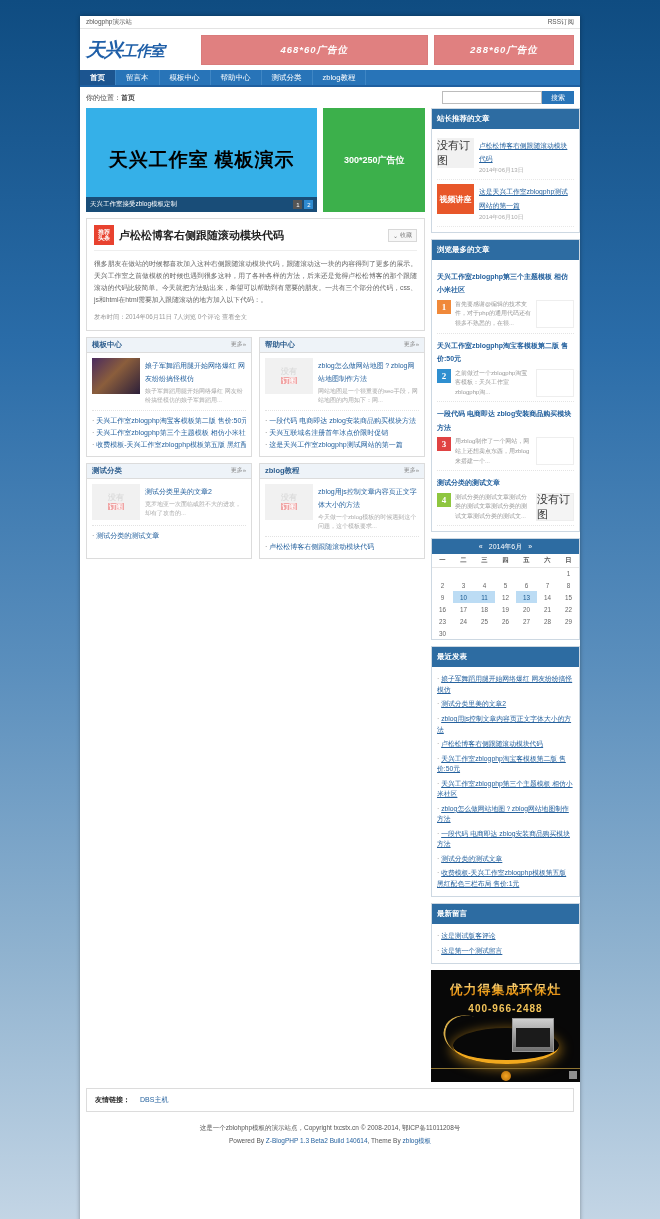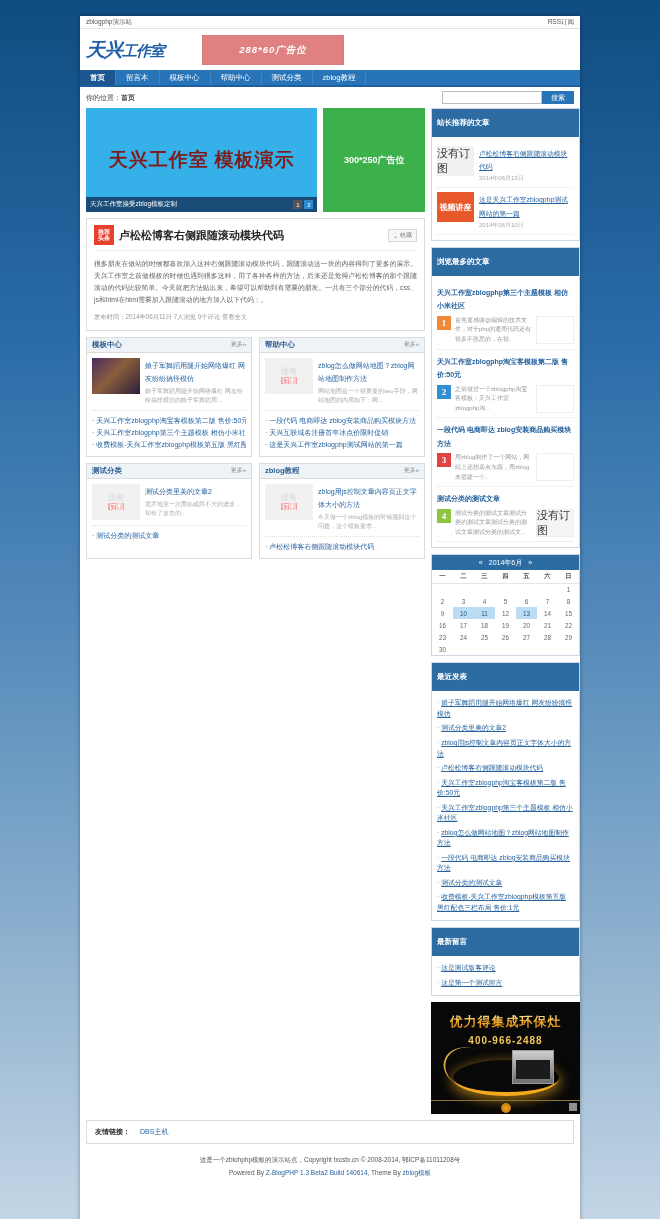--- a/index.html
+++ b/index.html
@@ -54,21 +54,21 @@
 
   
   .wrap { display: flex; gap: 6px; padding: 0 6px 6px 6px; align-items: flex-start; }
   .colmain { width: 339px; flex: none; }
   .colside { width: 149px; flex: none; }
 
   
   .sliderrow { display: flex; gap: 6px; }
   .slider { width: 339px; height: 104px; background: #35b0e8; position: relative;
             display: flex; align-items: center; justify-content: center; }
-  .slider .st { color: #7f1d1d; font-weight: bold; font-size: 19px; letter-spacing: 1px;
+  .slider .st { color: #000000; font-weight: bold; font-size: 19px; letter-spacing: 1px;
                 font-family: "Liberation Serif", serif; }
   .slidercap { position: absolute; bottom: 0; left: 0; right: 0; height: 15px;
                background: rgba(20,55,95,.82); color: #fff; font-size: 6.5px;
                display: flex; align-items: center; padding: 0 4px; justify-content: space-between; }
   .dots { display: flex; gap: 2px; }
   .dot { width: 9px; height: 9px; background: #555; color: #fff; font-size: 6px;
          display: flex; align-items: center; justify-content: center; }
   .dot.on { background: #2e8ad0; }
   .ad300 { width: 149px; height: 104px; background: #3cb04b; color: #fff;
            display: flex; align-items: center; justify-content: center;
@@ -108,21 +108,21 @@
   .thumb .nopic .b { color:#fff; background:#f0a4a4; font-size:7px; padding:0 1px; margin-top:1px;}
   .ti-t { font-size: 7px; color: #27639f; line-height: 1.45; }
   .ti-d { font-size: 6px; color: #aaa; line-height: 1.5; margin-top: 3px; }
   .lilist { margin-top: 5px; border-top: 1px dotted #e2e2e2; padding-top: 4px; }
   .li { font-size: 7px; color: #27639f; line-height: 1.72; white-space: nowrap;
         overflow: hidden; text-overflow: clip; }
   .li:before { content: "· "; color: #888; }
 
   
   .sp { border: 1px solid #cdd8e2; background: #fff; margin-bottom: 6px; }
-  .sphd { height: 28px; background: #2d6ca2; display: flex; align-items: center;
+  .sphd { height: 20px; background: #2d6ca2; display: flex; align-items: center;
           padding: 0 5px; }
   .sphd .t { color: #fff; font-size: 7.5px; font-weight: bold; }
   .spbd { padding: 5px; }
 
   .recitem { display: flex; gap: 5px; padding: 4px 0; border-bottom: 1px dotted #e8e8e8; }
   .recthumb { width: 37px; height: 30px; flex: none; background: #f1f1f1;
               display: flex; align-items: center; justify-content: center; overflow:hidden;}
   .recthumb.orange { background: #e8572a; }
   .recthumb.orange .sig { color:#fff; font-size:8px; font-weight:bold; font-family:"Liberation Serif",serif;text-align:center;}
   .rec-t { font-size: 6.8px; color: #27639f; line-height: 1.5; }
@@ -198,20 +198,21 @@
 
   <div class="topbar">
     <span>zblogphp演示站</span>
     <a href="#">RSS订阅</a>
   </div>
 
   <div class="header">
     <div class="logo">
       <span>天兴</span><span class="l2">工作室</span>
     </div>
+    <div class="adbox ad468">468*60广告位</div>
     <div class="adbox ad288">288*60广告位</div>
   </div>
 
   <div class="nav" id="nav">
       <div class="item active">首页</div>
       <div class="item">留言本</div>
       <div class="item">模板中心</div>
       <div class="item">帮助中心</div>
       <div class="item">测试分类</div>
       <div class="item">zblog教程</div>

